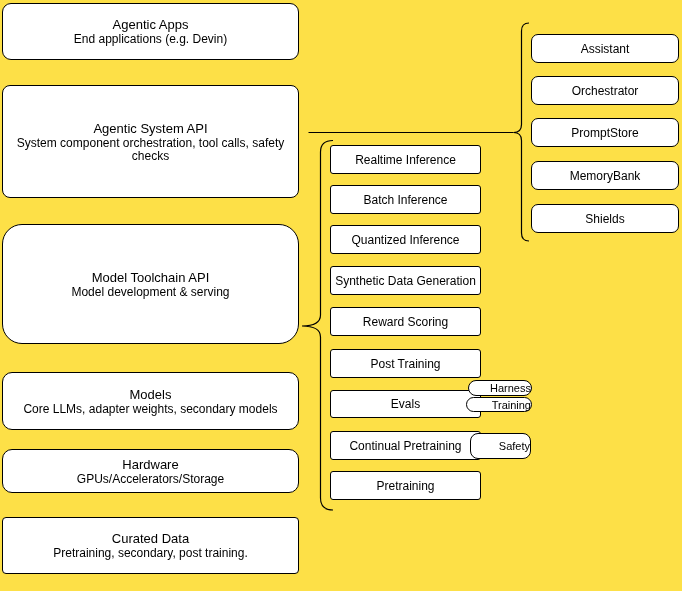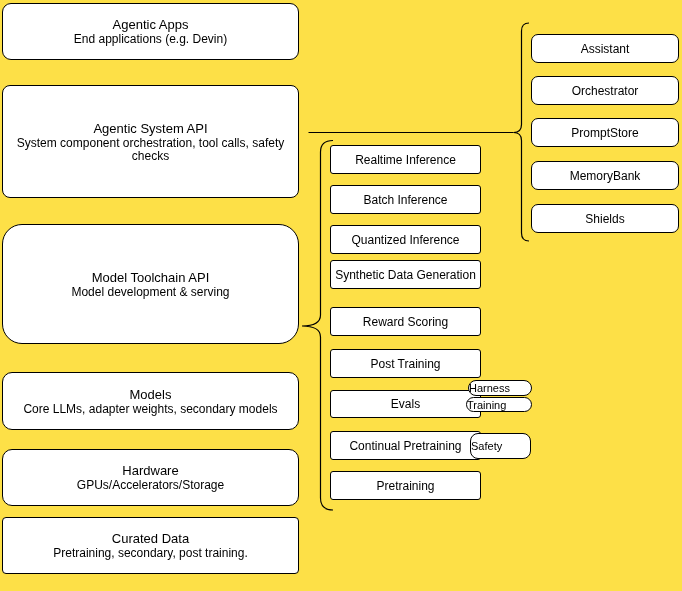--- a/index.html
+++ b/index.html
@@ -40,21 +40,21 @@
     border:1px solid #000;border-radius:7px;
     background:#fff;
     display:flex;align-items:center;justify-content:center;
     font-size:12px;
   }
   .pill{
     position:absolute;
     box-sizing:border-box;
     border:1px solid #000;border-radius:8px;
     background:#fff;
-    display:flex;align-items:center;justify-content:flex-start;
+    display:flex;align-items:center;justify-content:flex-end;
     font-size:11px;
     z-index:3;
   }
 </style>
 </head>
 <body>
 
 <div id="canvas">
 
   <svg id="connectors" width="682" height="591" viewBox="0 0 682 591">
@@ -76,40 +76,40 @@
   <div class="bigbox" style="top:224px;height:120px;border-radius:20px">
     <div class="t">Model Toolchain API</div>
     <div class="s">Model development &amp; serving</div>
   </div>
 
   <div class="bigbox" style="top:372px;height:58px;border-radius:10px">
     <div class="t">Models</div>
     <div class="s">Core LLMs, adapter weights, secondary models</div>
   </div>
 
-  <div class="bigbox" style="top:449px;height:57px;border-radius:10px">
+  <div class="bigbox" style="top:449px;height:44px;border-radius:10px">
     <div class="t">Hardware</div>
     <div class="s">GPUs/Accelerators/Storage</div>
   </div>
 
   <div class="bigbox" style="top:517px;height:57px;border-radius:4px">
     <div class="t">Curated Data</div>
     <div class="s">Pretraining, secondary, post training.</div>
   </div>
 
   <div class="midbox" style="top:145px">
     <span>Realtime Inference</span>
   </div>
   <div class="midbox" style="top:185px">
     <span>Batch Inference</span>
   </div>
   <div class="midbox" style="top:225px">
     <span>Quantized Inference</span>
   </div>
-  <div class="midbox" style="top:260px">
+  <div class="midbox" style="top:266px">
     <span>Synthetic Data Generation</span>
   </div>
   <div class="midbox" style="top:307px">
     <span>Reward Scoring</span>
   </div>
   <div class="midbox" style="top:349px">
     <span>Post Training</span>
   </div>
   <div class="midbox" style="top:390px;height:28px">
     <span>Evals</span>

